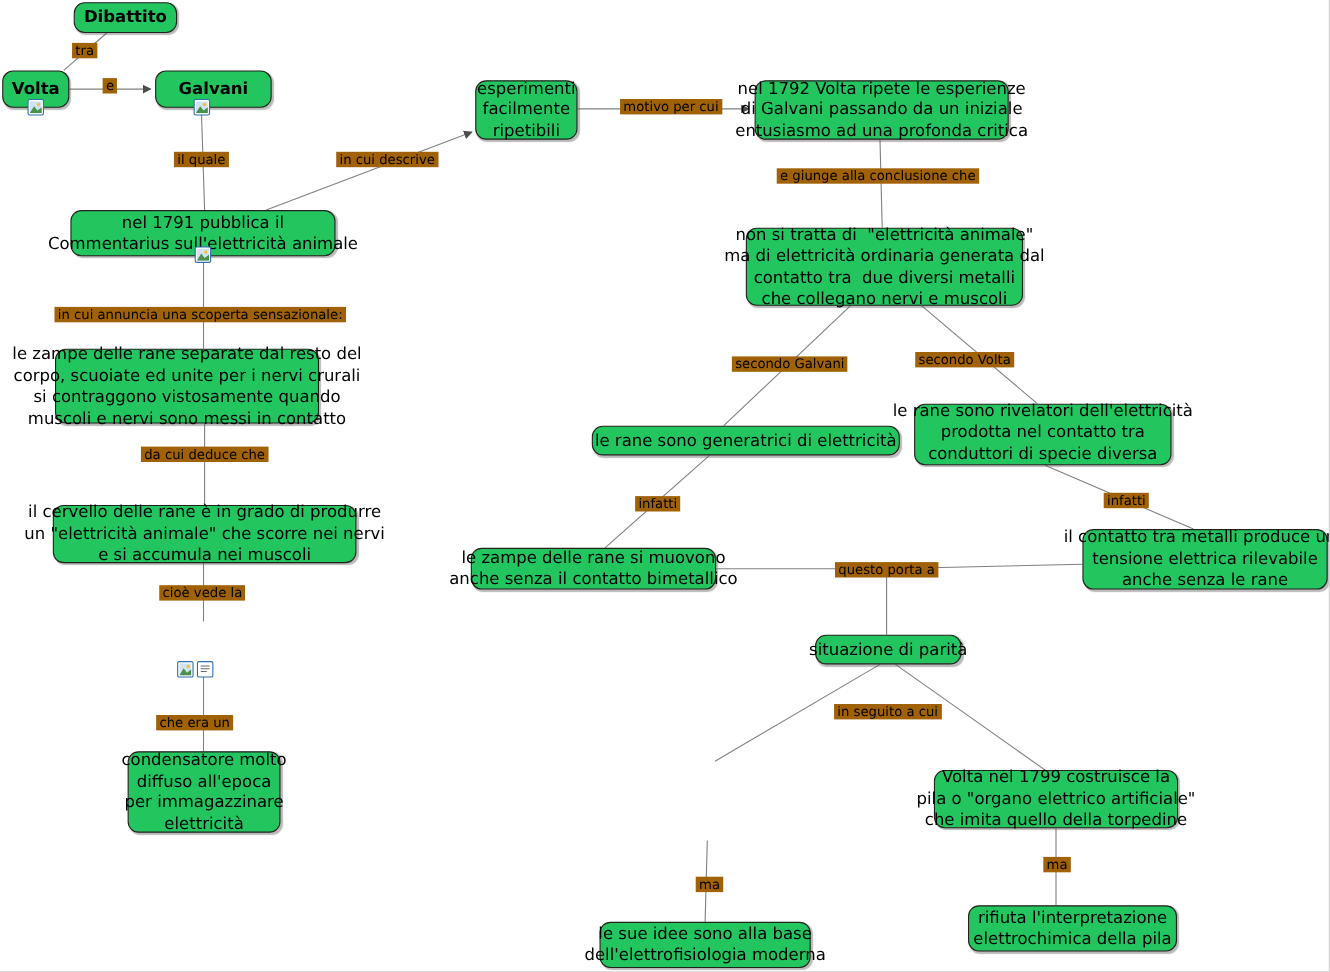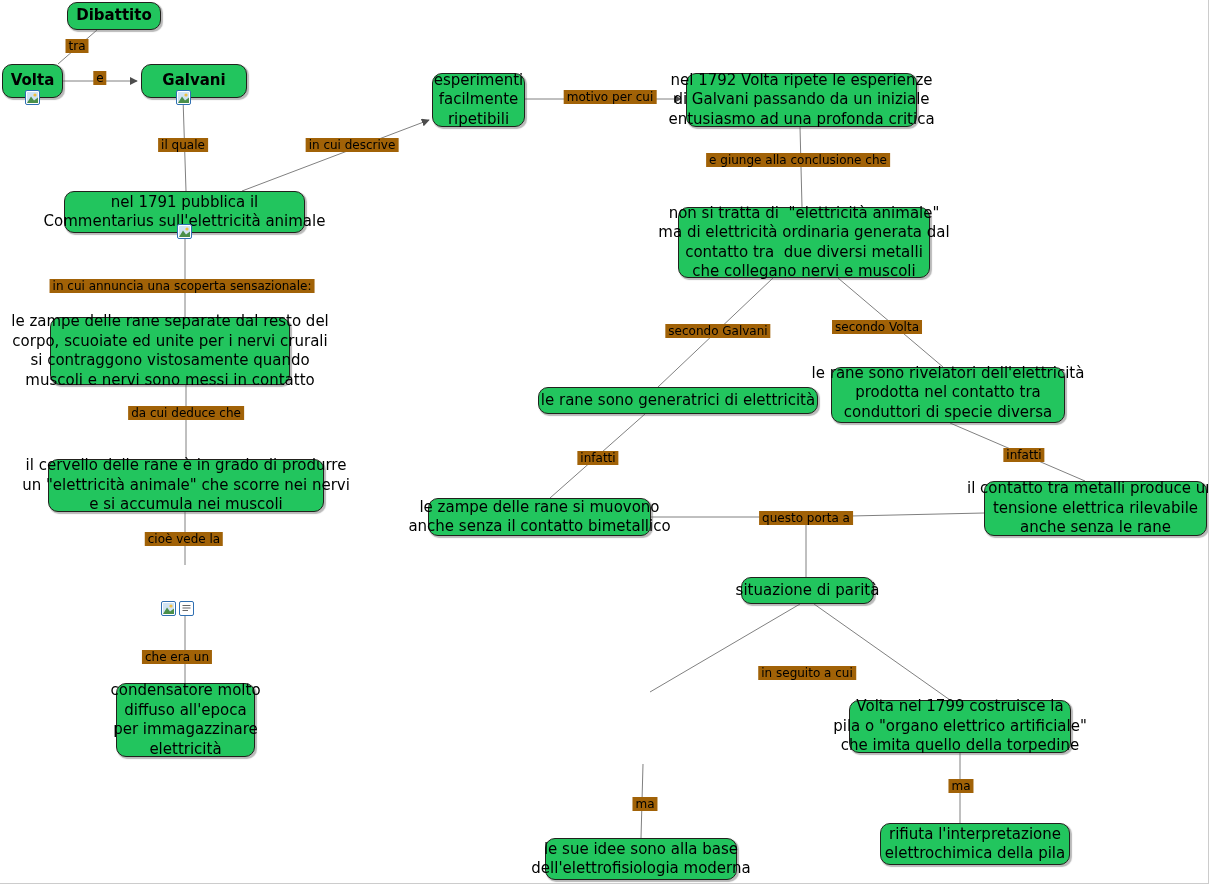--- a/index.html
+++ b/index.html
@@ -213,21 +213,21 @@
   <div class="link-label" style="left:798px; top:160px;">e giunge alla conclusione che</div>
   <div class="link-label" style="left:182px; top:286px;">in cui annuncia una scoperta sensazionale:</div>
   <div class="link-label" style="left:718px; top:331px;">secondo Galvani</div>
   <div class="link-label" style="left:877px; top:327px;">secondo Volta</div>
   <div class="link-label" style="left:186px; top:413px;">da cui deduce che</div>
   <div class="link-label" style="left:598px; top:458px;">infatti</div>
   <div class="link-label" style="left:1024px; top:455px;">infatti</div>
   <div class="link-label" style="left:184px; top:539px;">cioè vede la</div>
   <div class="link-label" style="left:806px; top:518px;">questo porta a</div>
   <div class="link-label" style="left:177px; top:657px;">che era un</div>
-  <div class="link-label" style="left:807px; top:647px;margin-top:26px;">in seguito a cui</div>
+  <div class="link-label" style="left:807px; top:647px;">in seguito a cui</div>
   <div class="link-label" style="left:645px; top:804px;">ma</div>
   <div class="link-label" style="left:961px; top:786px;">ma</div>
 
   <div class="resource-icon" style="left:25px; top:90px;">
     <svg width="11" height="11" viewBox="0 0 11 11">
       <rect width="11" height="11" fill="#cfe3f3"></rect>
       <circle cx="8" cy="3" r="1.6" fill="#f0c040"></circle>
       <path d="M0 11 L4 4.5 L7 8.5 L11 5.5 V11 Z" fill="#4a8f4a"></path>
     </svg>
   </div>

